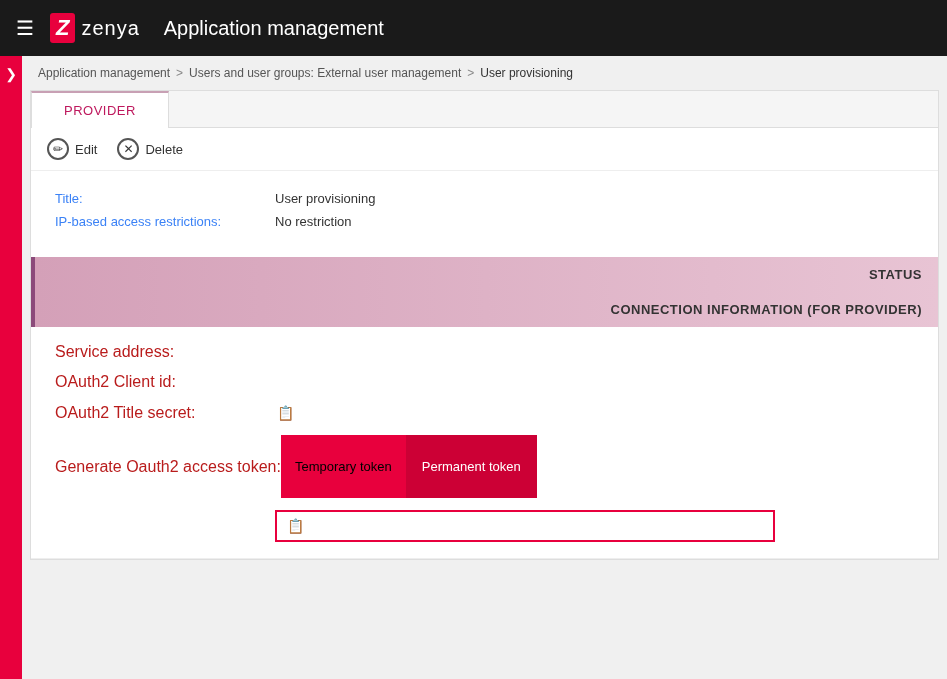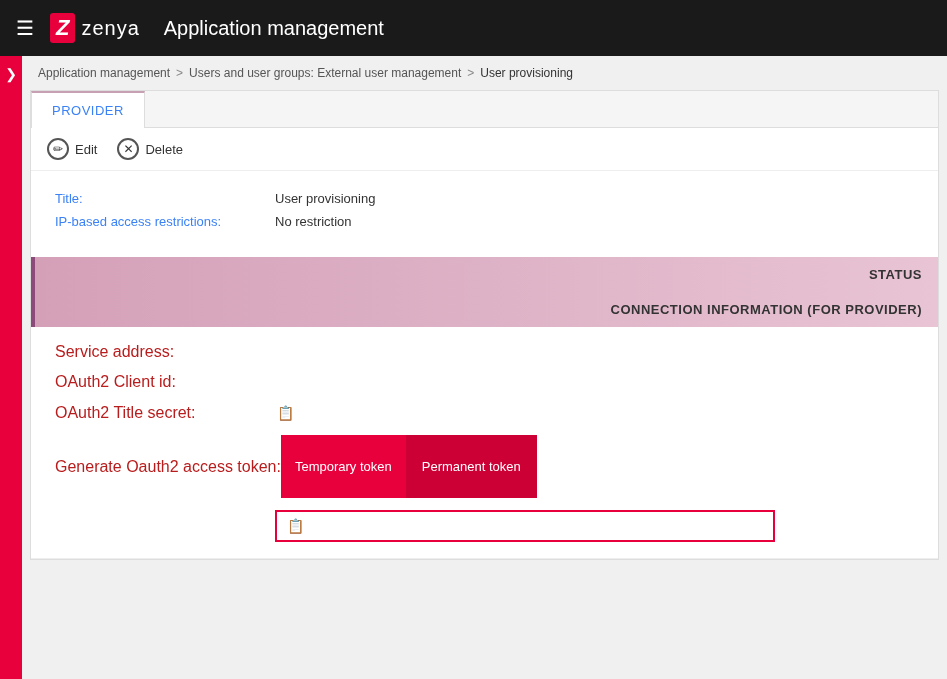--- a/index.html
+++ b/index.html
@@ -94,25 +94,25 @@
       border: 1px solid #ddd;
     }
 
     
     .tab-bar {
       display: flex;
       background: #f5f5f5;
       border-bottom: 1px solid #ddd;
     }
     .tab {
-      padding: 10px 20px;
+      padding: 10px 32px;
       font-size: 13px;
       font-weight: 500;
       cursor: pointer;
-      color: #3b82f6;
+      color: #be185d;
       letter-spacing: 0.5px;
     }
     .tab.active {
       background: white;
       border-top: 2px solid #c8a0b4;
       border-left: 1px solid #ddd;
       border-right: 1px solid #ddd;
       margin-bottom: -1px;
     }
 
@@ -205,21 +205,21 @@
       padding: 2px;
     }
 
     
     .token-buttons {
       display: flex;
       gap: 0;
     }
     .token-btn-temp {
       background: #e8003d;
-      color: #ffffff;
+      color: #000000;
       border: none;
       padding: 24px 14px;
       font-size: 13px;
       cursor: pointer;
     }
     .token-btn-perm {
       background: #cc0035;
       color: white;
       border: 2px solid #cc0035;
       padding: 7px 14px;

